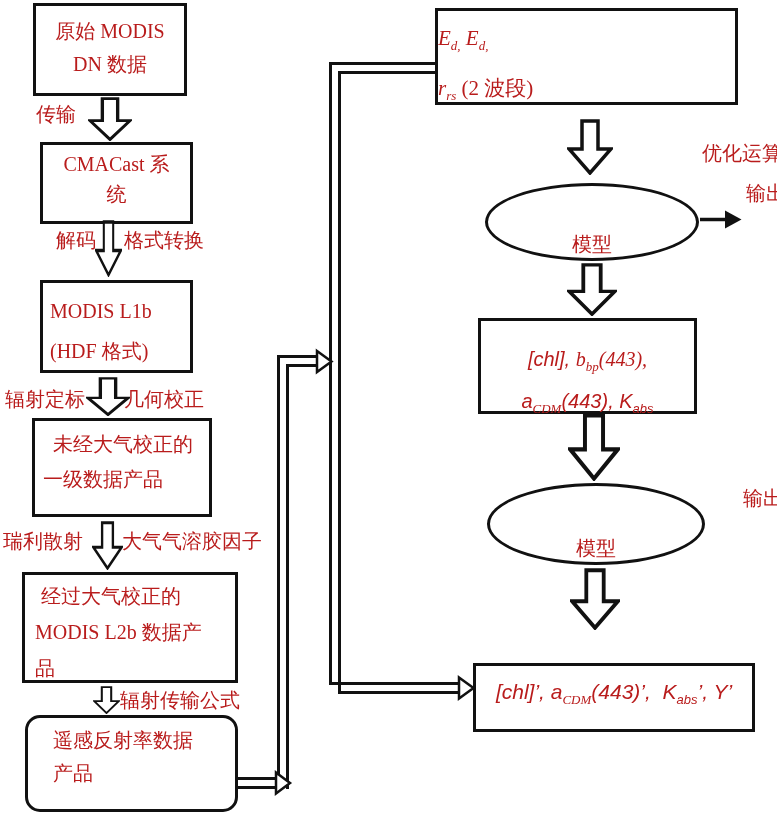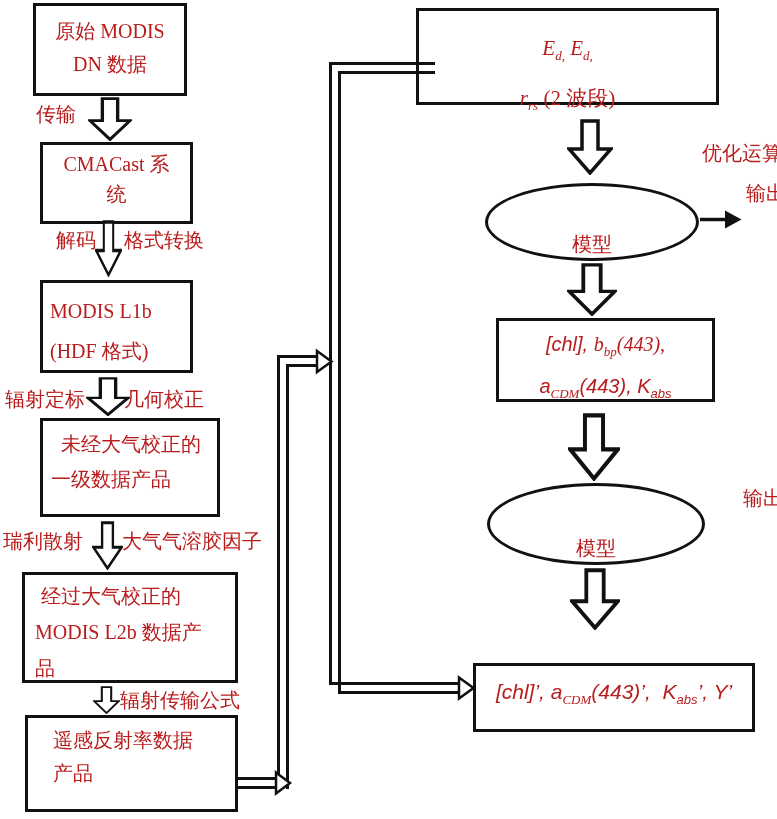--- a/index.html
+++ b/index.html
@@ -4,28 +4,28 @@
 <style>
   html,body{margin:0;padding:0;background:#fff}
   .canvas{position:relative;width:777px;height:819px;background:#fff;overflow:hidden;
           font-family:"Liberation Serif","DejaVu Serif",serif;color:#b91c1c;}
   .box{position:absolute;border:3px solid #111;box-sizing:border-box;background:#fff;font-size:20px;}
   .bl{white-space:nowrap;}
   
   .b1{left:33px;top:3px;width:154px;height:93px;padding-top:9px;text-align:center;line-height:33px;}
   .b2{left:40px;top:142px;width:153px;height:82px;padding-top:4px;text-align:center;line-height:30px;}
   .b3{left:40px;top:280px;width:153px;height:93px;padding:8px 0 0 7px;line-height:40px;}
-  .b4{left:32px;top:418px;width:180px;height:99px;padding:6px 0 8px 8px;line-height:35px;margin-left:8px;}
+  .b4{left:32px;top:418px;width:180px;height:99px;padding:6px 0 8px 8px;line-height:35px;}
   .b4 .bl:first-child{padding-left:10px;}
   .b5{left:22px;top:572px;width:216px;height:111px;padding:3px 0 0 10px;line-height:36px;}
   .b5 .bl:first-child{padding-left:6px;}
-  .b6{left:25px;top:715px;width:213px;height:97px;padding:6px 0 0 25px;line-height:33px;}
+  .b6{left:25px;top:715px;width:213px;height:97px;padding:6px 0 0 25px;line-height:33px;border-radius:15px;}
   
-  .binput{left:416px;top:8px;width:303px;height:97px;padding-top:16px;text-align:center;line-height:42px;font-size:21px;}
-  .bmid{left:478px;top:318px;width:219px;height:84px;padding-top:6px;text-align:center;line-height:35px;margin-left:18px;}
+  .binput{left:435px;top:8px;width:303px;height:97px;padding-top:6px;line-height:42px;font-size:21px;}
+  .bmid{left:478px;top:318px;width:219px;height:96px;padding-top:21px;text-align:center;line-height:35px;}
   .bout{left:473px;top:663px;width:282px;height:69px;padding-top:14px;text-align:center;font-size:21px;}
   
   .ell{position:absolute;border:3.5px solid #111;border-radius:50%;box-sizing:border-box;background:#fff;
        display:flex;align-items:flex-end;justify-content:center;font-size:20px;}
   .e1{left:485px;top:183px;width:214px;height:78px;}
   .e2{left:487px;top:483px;width:218px;height:82px;}
   
   .lbl{position:absolute;font-size:20px;white-space:nowrap;}
   .l-transfer{left:36px;top:101px;}
   .l-decode{left:56px;top:227px;}

